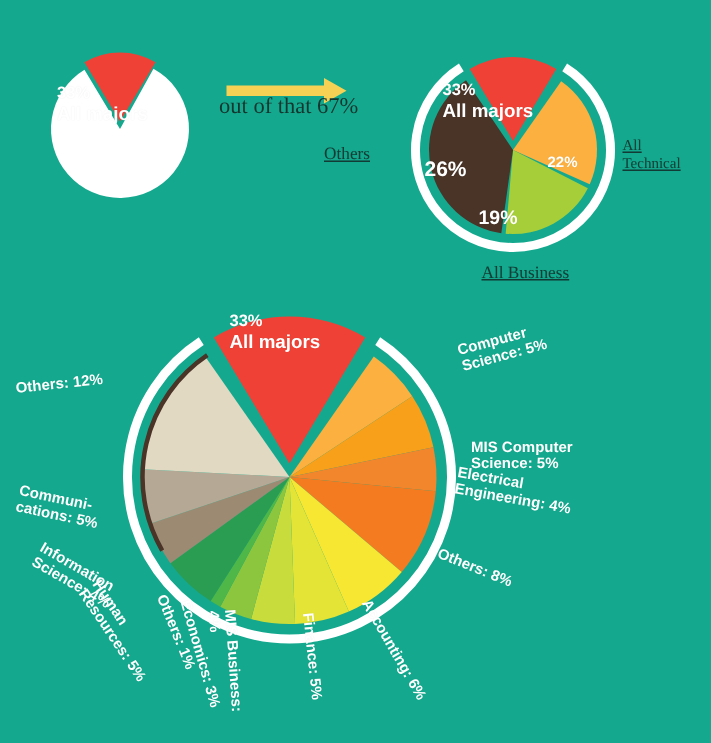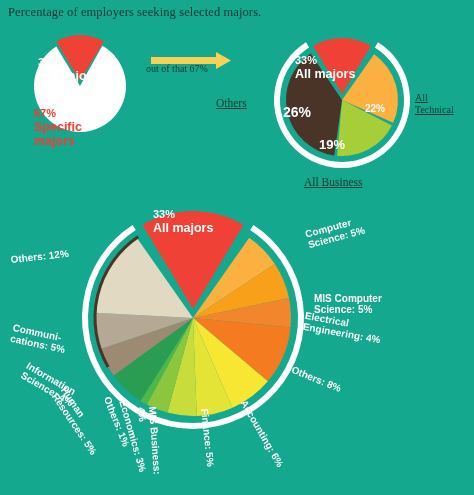--- a/index.html
+++ b/index.html
@@ -26,29 +26,28 @@
     white-space:pre-line;
     text-shadow:0 0 1px rgba(0,0,0,.07);
   }
   .lbl.dark{color:#123b35;font-family:"Liberation Serif", serif;font-weight:normal;text-decoration:underline;}
   .lbl.pct{font-size:10px;}
   .big-pct{font-size:11px;text-align:left;}
   .big-pct b{display:block;font-size:12.5px;}
   .arrow-cap{
     position:absolute;
     font-family:"Liberation Serif", serif;
-    font-size:10px;color:#15352f;white-space:nowrap;
+    font-size:15px;color:#15352f;white-space:nowrap;
   }
 </style>
 </head>
 <body>
 
 <div id="stage">
 
-  <div class="title">Percentage of employers seeking selected majors.</div>
 
   <svg class="layer" viewBox="0 0 474 495">
     <g id="svg-root">
         <path d="M 80 86 L 102.30124253133151 45.7674934715878 A 46 46 0 1 1 56.30824855413749 46.570304167702844 Z" fill="#ffffff"></path>
         <path d="M 80 86 L 56.30824855413749 46.570304167702844 A 46 46 0 0 1 125.992993977194 85.19718930388491 Z" fill="none"></path>
         <path d="M 80 81 L 56.308248554137506 41.57030416770283 A 46 46 0 0 1 103.69175144586251 41.57030416770284 Z" fill="#ef4136"></path>
         <g>
           <path d="M151 57 L216 57 L216 52 L231 60.5 L216 69 L216 64 L151 64 Z" fill="#f7d154"></path>
         </g>
         <path d="M 376.4447521751583 44.87687374983231 A 65 65 0 1 1 307.5552478248417 44.87687374983231" fill="none" stroke="#ffffff" stroke-width="6"></path>
@@ -72,37 +71,33 @@
         <path d="M 193 318 L 100.10892921874294 349.22897643393856 A 98 98 0 0 1 95.13970299631703 312.76910424965706 Z" fill="#b5a894"></path>
         <path d="M 193 318 L 95.13970299631703 312.76910424965706 A 98 98 0 0 1 136.78950923759737 237.7230996596789 Z" fill="#e2d9c2"></path>
         <path d="M 108.129510429125 367 A 98 98 0 0 1 138.19909545986678 236.75431788960594" fill="none" stroke="#4a3327" stroke-width="3"></path>
       </g>
   </svg>
 
   <div class="lbl big-pct" style="left:38px;top:44px;width:84px;">
     <span>33%</span>
     <b>All majors</b>
   </div>
-  <div class="lbl big-pct" style="left:34px;top:95px;width:92px;color:#ef4136;">
-    <span>67%</span>
-    <b>Specific majors</b>
-  </div>
 
   <div class="arrow-cap" style="left:146px;top:63px;">out of that 67%</div>
 
   <div class="lbl big-pct" style="left:295px;top:42px;width:84px;">
     <span>33%</span>
     <b>All majors</b>
   </div>
   <div class="lbl" style="left:365px;top:103px;font-size:10px;">22%</div>
   <div class="lbl" style="left:319px;top:138px;font-size:13px;">19%</div>
   <div class="lbl" style="left:283px;top:105px;font-size:14px;">26%</div>
   <div class="lbl dark" style="left:415px;top:92px;font-size:10px;line-height:1.2;">All
 Technical</div>
-  <div class="lbl dark" style="left:304px;top:176px;font-size:11.5px;">All Business</div>
+  <div class="lbl dark" style="left:321px;top:176px;font-size:11.5px;">All Business</div>
   <div class="lbl dark" style="left:216px;top:97px;font-size:11.5px;">Others</div>
 
   <div class="lbl big-pct" style="left:153px;top:196px;width:84px;">
     <span>33%</span>
     <b>All majors</b>
   </div>
 
   <div class="lbl pct" style="left:304px;top:229px;transform:rotate(-15deg);transform-origin:0 0;">Computer
 Science: 5%</div>
   <div class="lbl pct" style="left:314px;top:268px;margin-top:25px;">MIS Computer

